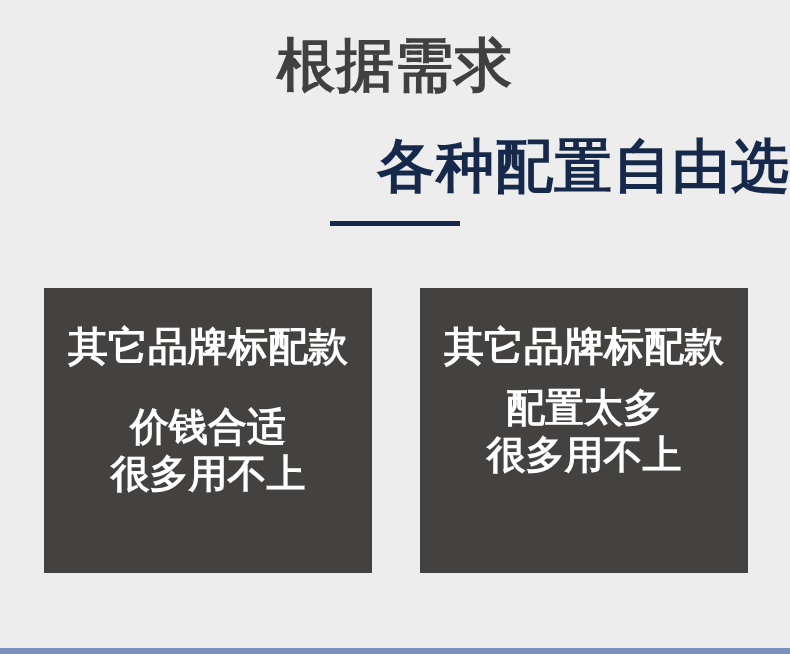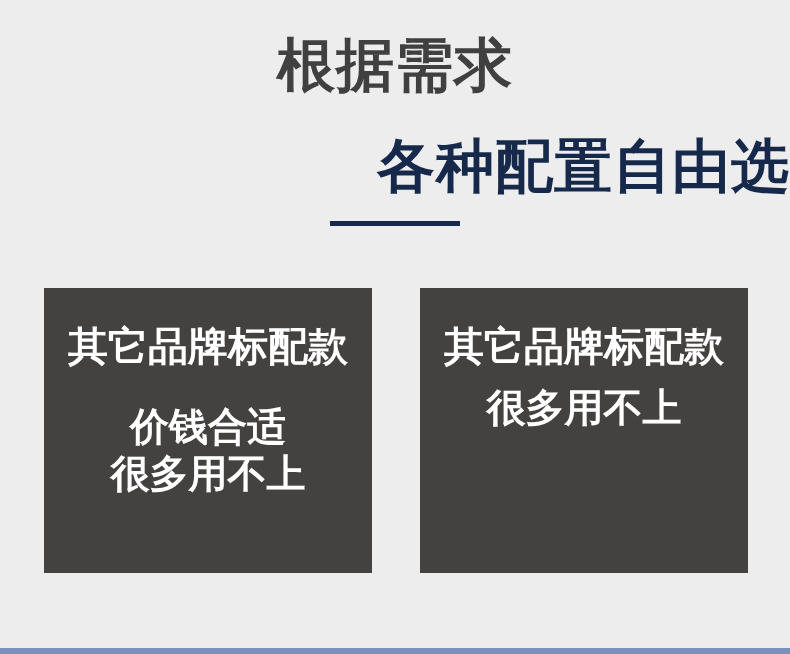--- a/index.html
+++ b/index.html
@@ -144,20 +144,21 @@
       <div class="card-title">其它品牌标配款</div>
       <div class="card-body">
         <span class="body-line">价钱合适</span>
         <span class="body-line">很多用不上</span>
       </div>
     </div>
 
     <div class="card card-right">
       <div class="card-title">其它品牌标配款</div>
       <div class="card-body">
+        <span class="body-line">配置太多</span>
         <span class="body-line">很多用不上</span>
       </div>
     </div>
 
   </div>
 
   <div class="bottom-band"></div>
 
 </div>
 

